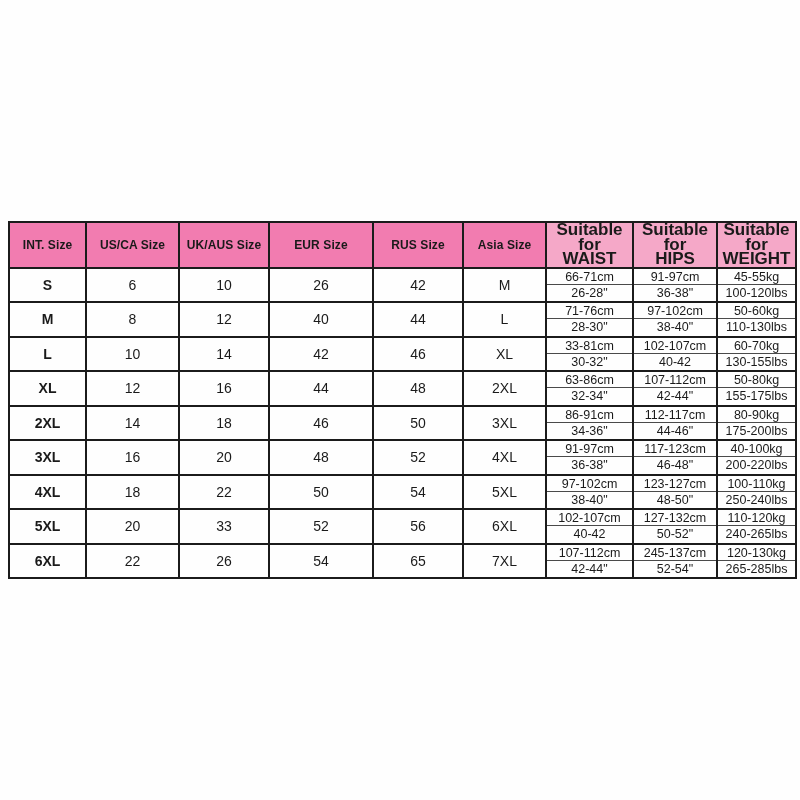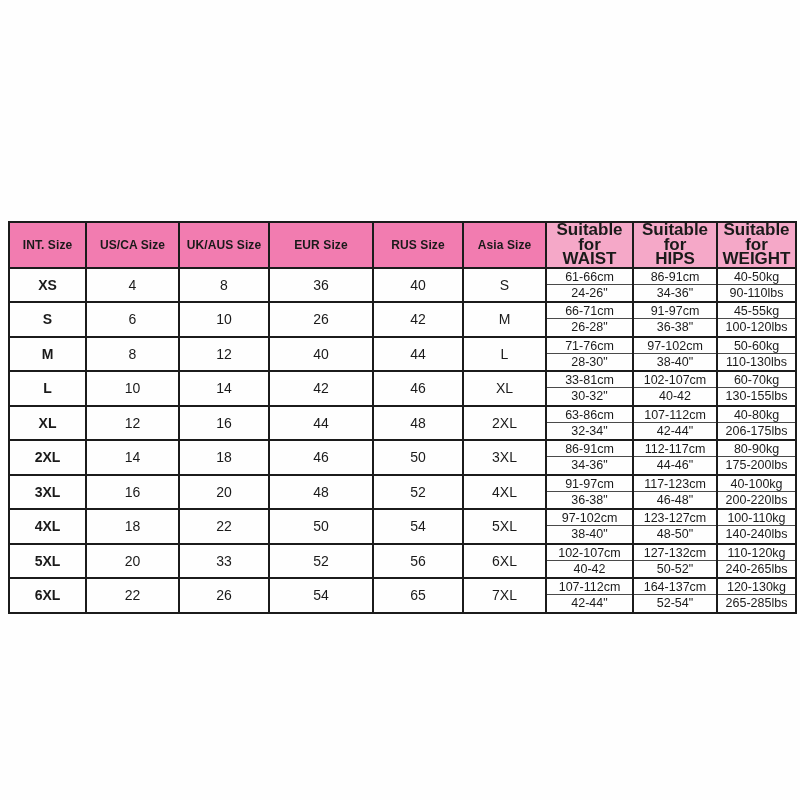--- a/index.html
+++ b/index.html
@@ -91,40 +91,20 @@
           <span class="line">Suitable for</span>
           <span class="line">HIPS</span>
         </th>
         <th class="hdr-suitable">
           <span class="line">Suitable for</span>
           <span class="line">WEIGHT</span>
         </th>
       </tr>
     </thead>
     <tbody>
-  <tr>
-    <td class="c-int">XS</td>
-    <td class="c-num">4</td>
-    <td class="c-num">8</td>
-    <td class="c-num">36</td>
-    <td class="c-num">40</td>
-    <td class="c-num">S</td>
-    <td class="dual">
-      <div class="measure top">61-66cm</div>
-      <div class="measure">24-26"</div>
-    </td>
-    <td class="dual">
-      <div class="measure top">86-91cm</div>
-      <div class="measure">34-36"</div>
-    </td>
-    <td class="dual">
-      <div class="measure top">40-50kg</div>
-      <div class="measure">90-110lbs</div>
-    </td>
-  </tr>
 
   <tr>
     <td class="c-int">S</td>
     <td class="c-num">6</td>
     <td class="c-num">10</td>
     <td class="c-num">26</td>
     <td class="c-num">42</td>
     <td class="c-num">M</td>
     <td class="dual">
       <div class="measure top">66-71cm</div>
@@ -191,22 +171,22 @@
     <td class="c-num">2XL</td>
     <td class="dual">
       <div class="measure top">63-86cm</div>
       <div class="measure">32-34"</div>
     </td>
     <td class="dual">
       <div class="measure top">107-112cm</div>
       <div class="measure">42-44"</div>
     </td>
     <td class="dual">
-      <div class="measure top">40-80kg</div>
-      <div class="measure">206-175lbs</div>
+      <div class="measure top">50-80kg</div>
+      <div class="measure">155-175lbs</div>
     </td>
   </tr>
 
   <tr>
     <td class="c-int">2XL</td>
     <td class="c-num">14</td>
     <td class="c-num">18</td>
     <td class="c-num">46</td>
     <td class="c-num">50</td>
     <td class="c-num">3XL</td>
@@ -255,21 +235,21 @@
     <td class="dual">
       <div class="measure top">97-102cm</div>
       <div class="measure">38-40"</div>
     </td>
     <td class="dual">
       <div class="measure top">123-127cm</div>
       <div class="measure">48-50"</div>
     </td>
     <td class="dual">
       <div class="measure top">100-110kg</div>
-      <div class="measure">140-240lbs</div>
+      <div class="measure">250-240lbs</div>
     </td>
   </tr>
 
   <tr>
     <td class="c-int">5XL</td>
     <td class="c-num">20</td>
     <td class="c-num">33</td>
     <td class="c-num">52</td>
     <td class="c-num">56</td>
     <td class="c-num">6XL</td>
@@ -292,21 +272,21 @@
     <td class="c-num">22</td>
     <td class="c-num">26</td>
     <td class="c-num">54</td>
     <td class="c-num">65</td>
     <td class="c-num">7XL</td>
     <td class="dual">
       <div class="measure top">107-112cm</div>
       <div class="measure">42-44"</div>
     </td>
     <td class="dual">
-      <div class="measure top">164-137cm</div>
+      <div class="measure top">245-137cm</div>
       <div class="measure">52-54"</div>
     </td>
     <td class="dual">
       <div class="measure top">120-130kg</div>
       <div class="measure">265-285lbs</div>
     </td>
   </tr>
 </tbody>
   </table>
 </div>

